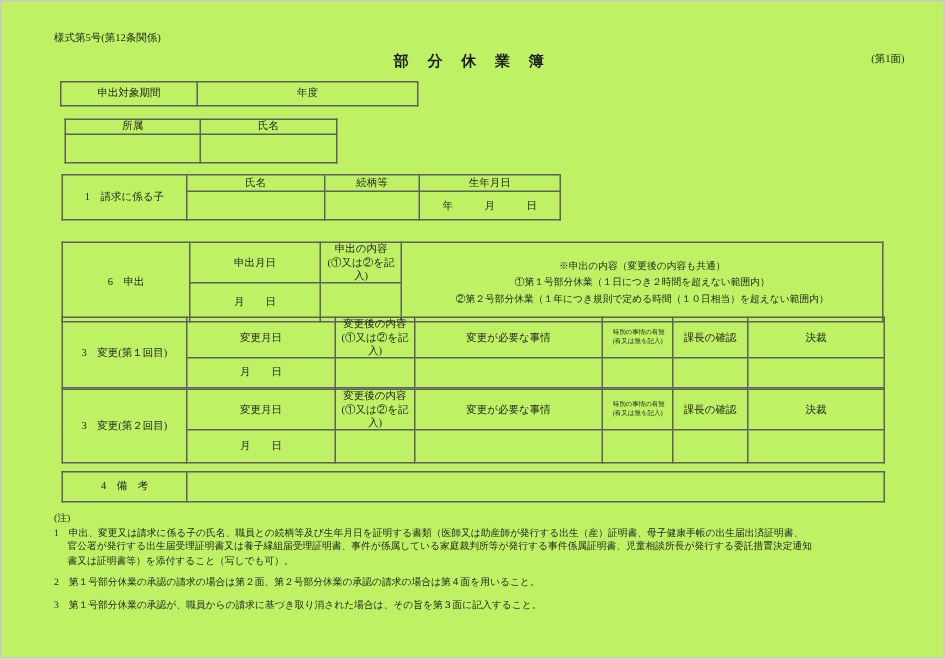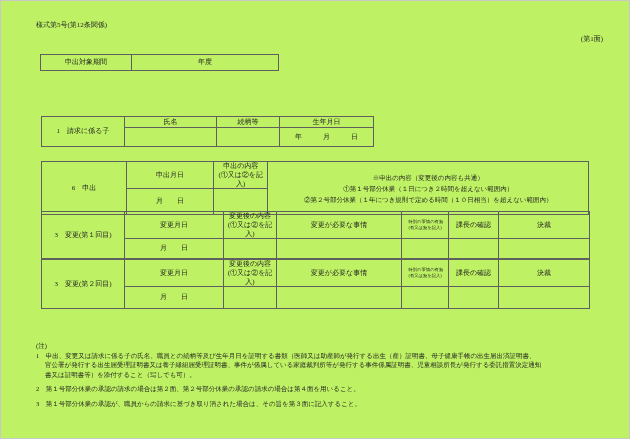--- a/index.html
+++ b/index.html
@@ -28,30 +28,43 @@
   .notes .cont{padding-left:9px;}
   .notes .gap{height:5px;}
 </style>
 </head>
 <body>
 
 <div class="sheet">
 
   <div class="hdr-left">様式第5号(第12条関係)</div>
   <div class="hdr-right">(第1面)</div>
+  <div class="title">部 分 休 業 簿</div>
 
   <table class="tbl" style="left:39px;top:53px;width:238px;">
     <tbody>
         <tr style="height:16px;">
       <td style="width:91px;">申出対象期間</td>
       <td class="rightpad" style="width:147px;">年度</td>
     </tr>
   </tbody>
     </table>
 
+  <table class="tbl" style="left:42px;top:78px;width:181px;">
+    <tbody>
+        <tr style="height:10px;">
+      <td style="width:90px;">所属</td>
+      <td style="width:91px;">氏名</td>
+    </tr>
+    <tr style="height:19px;">
+      <td></td>
+      <td></td>
+    </tr>
+  </tbody>
+    </table>
 
   <table class="tbl" style="left:40px;top:115px;width:332px;">
     <tbody>
         <tr style="height:11px;">
       <td class="lbl" rowspan="2" style="width:83px;">1　請求に係る子</td>
       <td style="width:92px;">氏名</td>
       <td style="width:63px;margin-left:32px;">続柄等</td>
       <td style="width:94px;margin-top:14px;">生年月日</td>
     </tr>
     <tr style="height:19px;">
@@ -133,20 +146,28 @@
       <td>月　　日</td>
       <td></td>
       <td></td>
       <td></td>
       <td></td>
       <td></td>
     </tr>
   </tbody>
     </table>
 
+  <table class="tbl" style="left:40px;top:313px;width:548px;">
+    <tbody>
+        <tr style="height:20px;">
+      <td class="lbl" style="width:83px;">4　備　考</td>
+      <td style="width:465px;"></td>
+    </tr>
+  </tbody>
+    </table>
 
   <div class="notes">
     <div class="nline">(注)</div>
     <div class="nline">1　申出、変更又は請求に係る子の氏名、職員との続柄等及び生年月日を証明する書類（医師又は助産師が発行する出生（産）証明書、母子健康手帳の出生届出済証明書、</div>
     <div class="nline cont">官公署が発行する出生届受理証明書又は養子縁組届受理証明書、事件が係属している家庭裁判所等が発行する事件係属証明書、児童相談所長が発行する委託措置決定通知</div>
     <div class="nline cont">書又は証明書等）を添付すること（写しでも可）。</div>
     <div class="gap"></div>
     <div class="nline">2　第１号部分休業の承認の請求の場合は第２面、第２号部分休業の承認の請求の場合は第４面を用いること。</div>
     <div class="gap"></div>
     <div class="nline">3　第１号部分休業の承認が、職員からの請求に基づき取り消された場合は、その旨を第３面に記入すること。</div>

